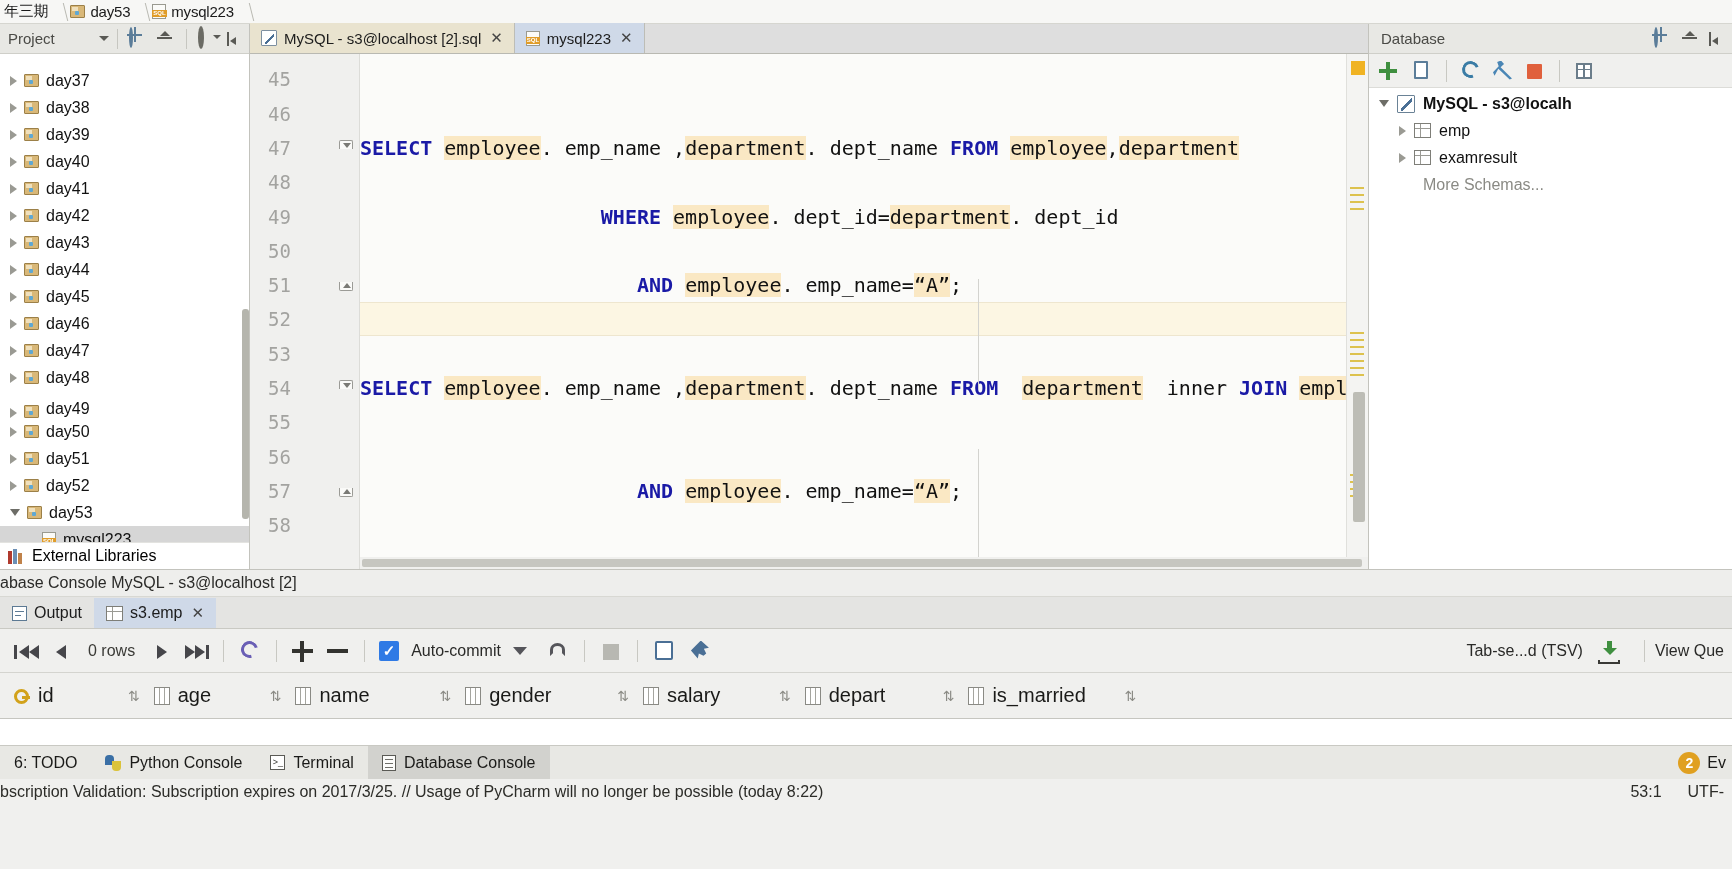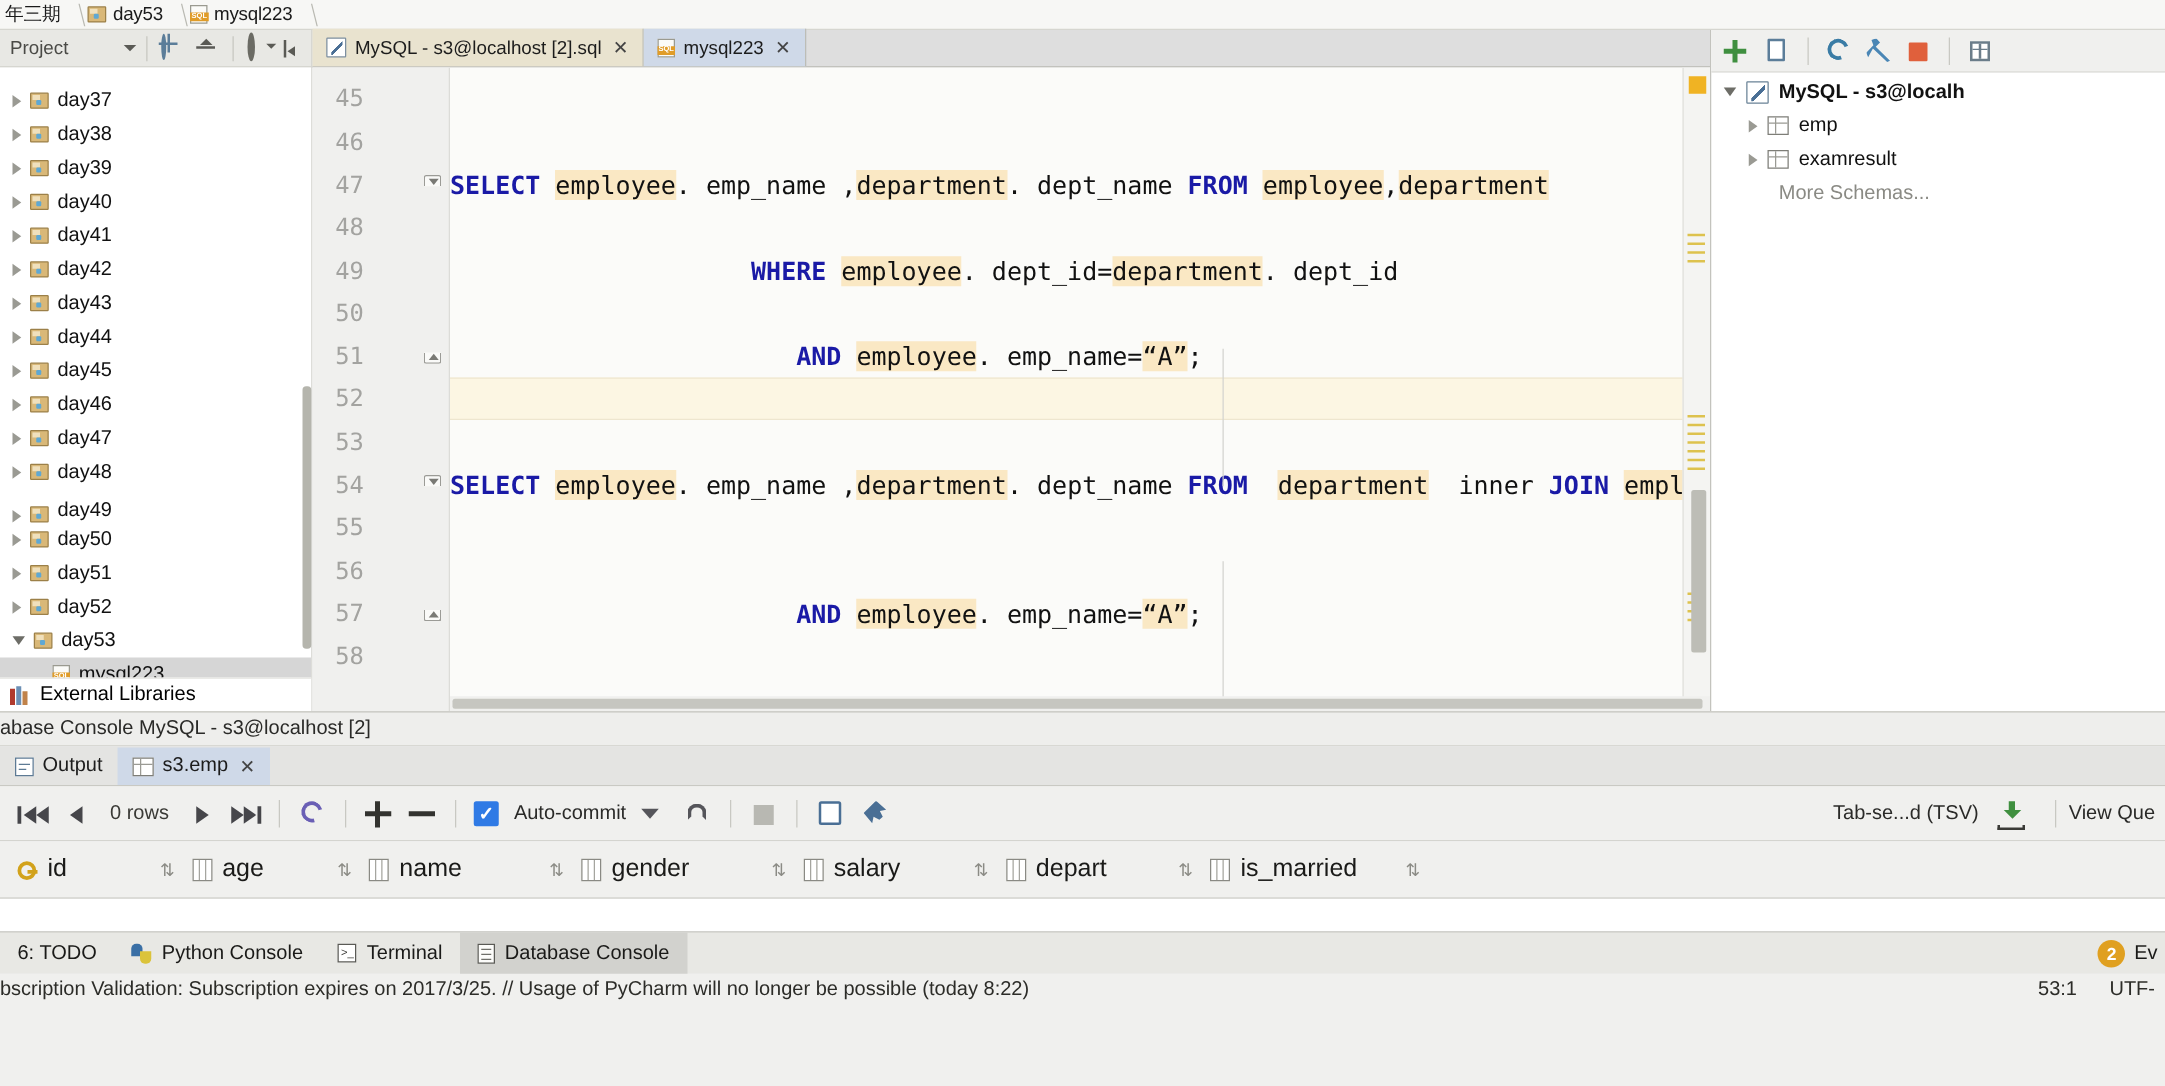--- a/index.html
+++ b/index.html
@@ -687,20 +687,26 @@
     <div class="mk" style="top:434px"></div>
     <div class="mk" style="top:441px"></div>
     <div id="edit-scroll-thumb"></div>
   </div>
   <div id="edit-hscroll">
     <div id="edit-hscroll-thumb"></div>
   </div>
 </div>
 
 <div id="db-panel">
+  <div id="db-header">
+    <span id="db-title">Database</span>
+    <span class="hdr-ic"><span class="ic-locate"></span></span>
+    <span class="hdr-ic ic-collapse"></span>
+    <span class="hdr-ic ic-hide" style="margin-right:6px"></span>
+  </div>
   <div id="db-toolbar">
     <span class="dbt ic-plus"></span>
     <span class="dbt">
         <span class="ic-copy"></span>
       </span>
     <span class="tb-sep"></span>
     <span class="dbt">
         <span class="ic-refresh"></span>
       </span>
     <span class="dbt">

